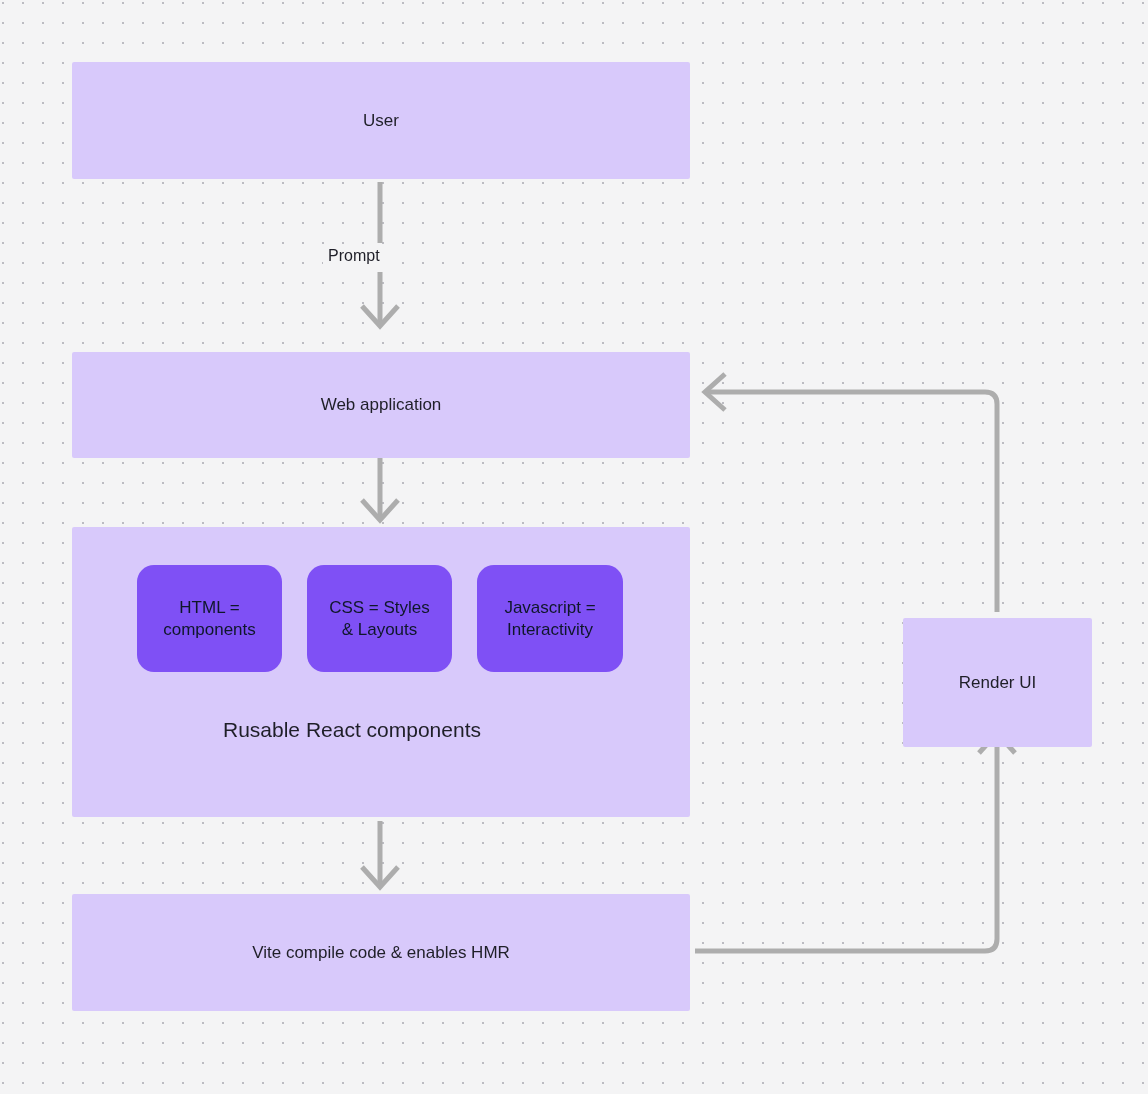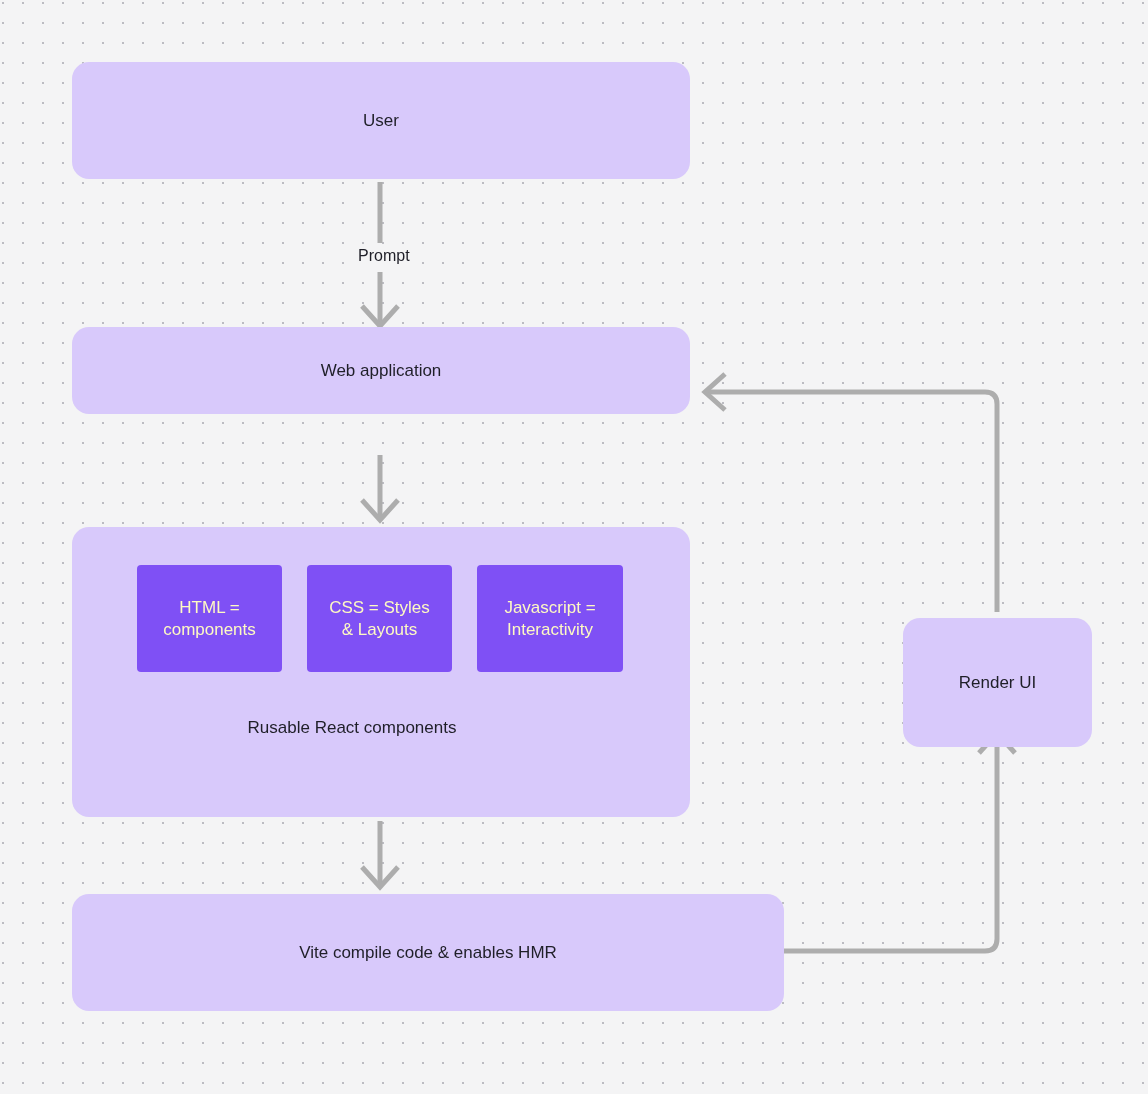--- a/index.html
+++ b/index.html
@@ -21,79 +21,79 @@
     height: 1094px;
     background-color: #f4f4f5;
     background-image: radial-gradient(circle, #bcbcc2 1.1px, rgba(0,0,0,0) 1.2px);
     background-size: 20px 20px;
     background-position: 13px 13px;
   }
 
   .node {
     position: absolute;
     box-sizing: border-box;
-    border-radius: 17px;
+    border-radius: 2px;
     display: flex;
     align-items: center;
     justify-content: center;
     text-align: center;
     line-height: 1.25;
   }
 
   .node-outer {
     background-color: #d8c9fb;
     color: #1f1f28;
     font-size: 17px;
   }
 
   .node-inner {
     background-color: #7f50f5;
-    color: #fef9c3;
+    color: #0f172a;
     font-size: 17px;
-    border-radius: 4px;
+    border-radius: 17px;
     padding: 0 6px;
   }
 
   
   #node-user          { left: 72px;  top: 62px;  width: 618px; height: 117px; }
-  #node-webapp        { left: 72px;  top: 327px; width: 618px; height: 87px; }
+  #node-webapp        { left: 72px;  top: 352px; width: 618px; height: 106px; }
   #node-components    { left: 72px;  top: 527px; width: 618px; height: 290px; }
-  #node-vite          { left: 72px;  top: 894px; width: 712px; height: 117px; }
+  #node-vite          { left: 72px;  top: 894px; width: 618px; height: 117px; }
   #node-render        { left: 903px; top: 618px; width: 189px; height: 129px; }
 
   
   #node-components {
     display: block;
   }
 
   #node-html          { left: 137px; top: 565px; width: 145px; height: 107px; }
   #node-css           { left: 307px; top: 565px; width: 145px; height: 107px; }
   #node-js            { left: 477px; top: 565px; width: 146px; height: 107px; }
 
   .group-caption {
     position: absolute;
     left: 72px;
     top: 718px;
     width: 560px;
     text-align: center;
-    font-size: 17px;
+    font-size: 21px;
     color: #1f1f28;
   }
 
   
   .edge-label {
     position: absolute;
     font-size: 16px;
     color: #1f1f28;
     background-color: #f4f4f5;
     padding: 1px 5px;
     white-space: nowrap;
   }
   #label-prompt {
-    left: 353px;
+    left: 323px;
     top: 246px;
   }
 
   
   #edges {
     position: absolute;
     left: 0;
     top: 0;
     width: 1148px;
     height: 1094px;

